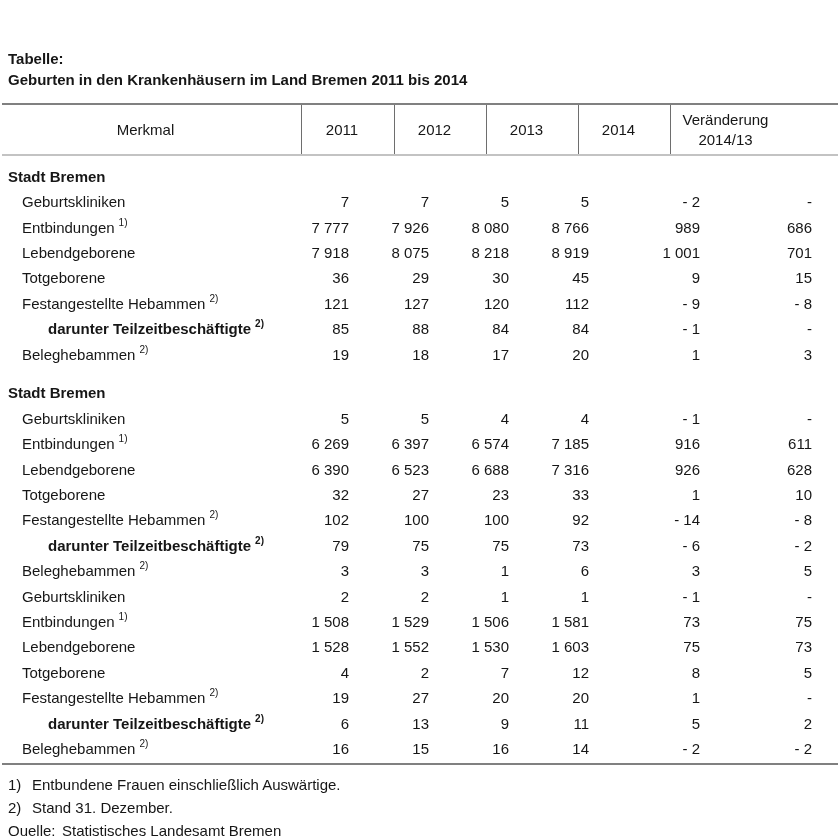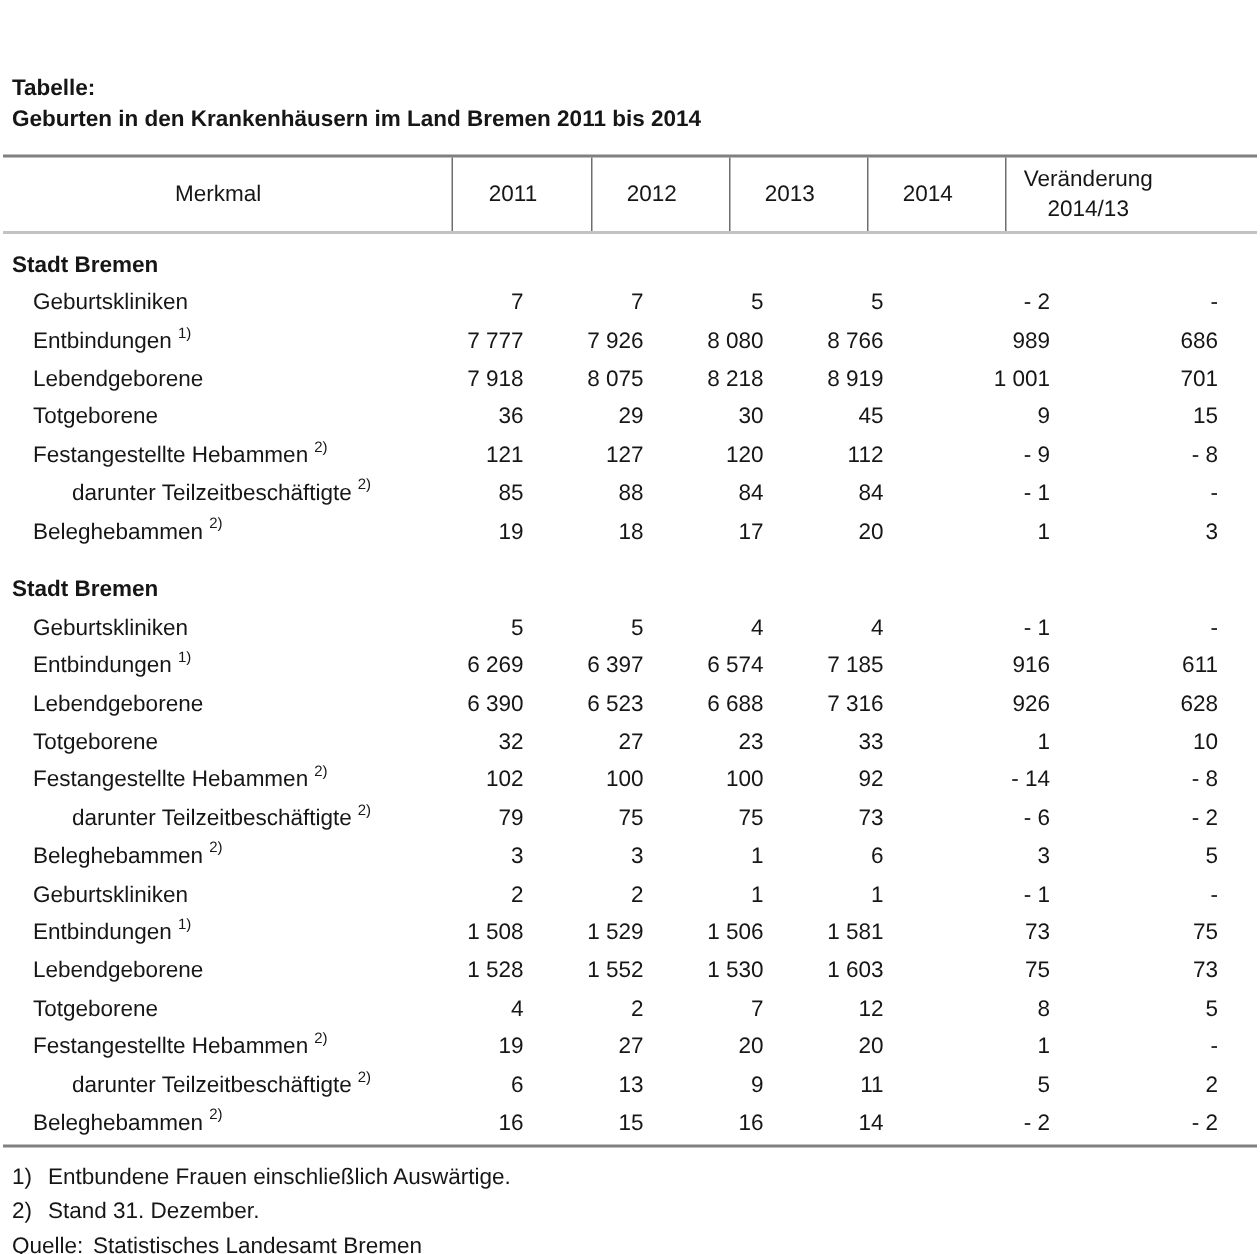--- a/index.html
+++ b/index.html
@@ -40,21 +40,21 @@
 
   
   .data-row { }
   .cell { box-sizing: border-box; font-size: 15px; }
   .label-cell {
     display: flex; align-items: center;
     height: 25.4px;
     white-space: nowrap;
   }
   .indent1 { padding-left: 20px; }
-  .indent2 { padding-left: 46px; }
+  .indent2 { padding-left: 46px; font-weight: bold; }
   .num {
     display: flex; align-items: center; justify-content: flex-end;
     height: 25.4px;
     white-space: pre;
   }
   .num.c1, .num.c2, .num.c3, .num.c4 { padding-right: 21px; }
   .num.c5 { padding-right: 20px; }
   .num.c6 { padding-right: 26px; }
 
   .section-row {

